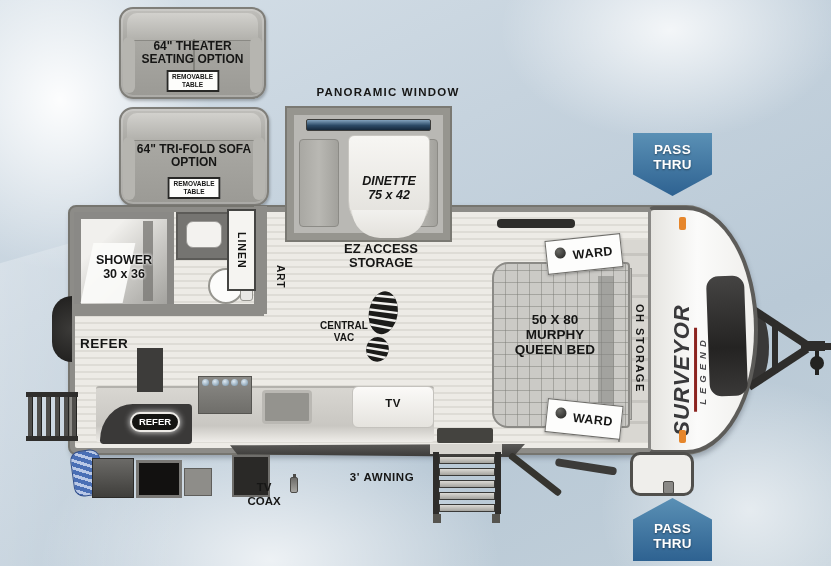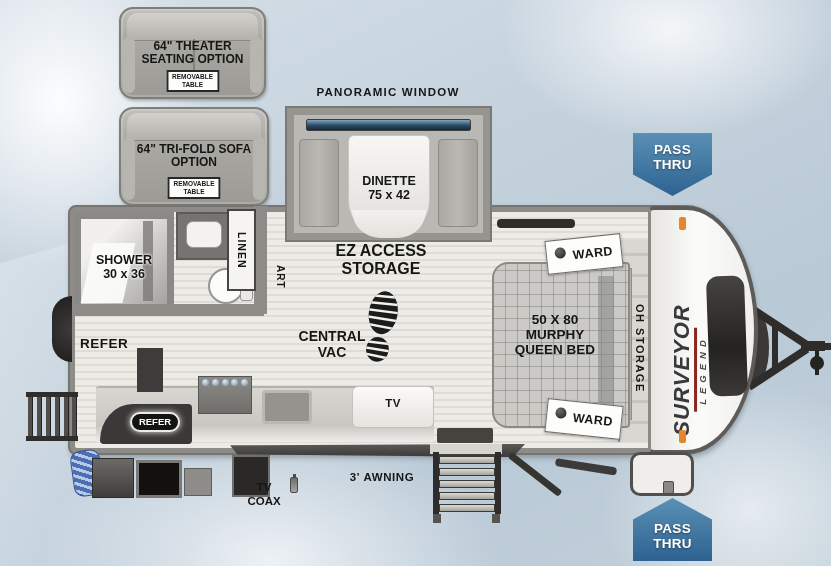--- a/index.html
+++ b/index.html
@@ -33,28 +33,28 @@
   .opt-tag { left:50%; transform:translateX(-50%); bottom:5px; background:#fdfdfb; border:2px solid #28282 6; border:2px solid #282826; font-size:6.5px; font-weight:bold; text-align:center; line-height:1.2; padding:1px 4px; }
 
   
   .pano-lbl { left:302px; top:86px; width:172px; font-size:11.5px; letter-spacing:1.2px; }
 
   
   .body-shell { left:68px; top:205px; width:688px; height:250px; background:#8d8c88; border:2px solid #76756f; border-radius:8px 70px 70px 8px / 8px 125px 125px 8px; box-shadow:2px 3px 5px rgba(60,70,80,.35); }
   .body-floor { left:75px; top:212px; width:674px; height:236px; background:repeating-linear-gradient(180deg,#edebe6 0 5px,#dedcd6 5px 7px); border-radius:2px 58px 58px 2px / 2px 110px 110px 2px; }
 
   
-  .dinette { left:287px; top:108px; width:203px; height:132px; background:#b9b8b4; border:7px solid #96958f; box-shadow:0 0 0 2px #7a7973; z-index:6; }
+  .dinette { left:287px; top:108px; width:163px; height:132px; background:#b9b8b4; border:7px solid #96958f; box-shadow:0 0 0 2px #7a7973; z-index:6;font-style:italic; }
   .dinette-window { left:12px; right:12px; top:4px; height:12px; background:linear-gradient(180deg,#82a2bd 0%,#2c4a66 55%,#16293c 100%); border:1px solid #3d3d3b; border-radius:2px; }
   .bench { top:24px; bottom:6px; width:40px; background:linear-gradient(90deg,#a9a8a3,#b9b8b3 50%,#a2a19c); border:1px solid #8c8b86; border-radius:4px; }
   .bench.l { left:5px; } .bench.r { right:5px; }
   .dinette-table { left:54px; top:20px; width:82px; height:100px; background:linear-gradient(180deg,#f7f6f3,#e0ded9); border-radius:6px 6px 34px 34px; border:1px solid #c8c6c1; }
   .dinette-lbl { left:0; right:0; top:38px; font-size:12.5px; line-height:1.15; }
   .table-tongue { left:352px; top:210px; width:74px; height:28px; background:linear-gradient(180deg,#f2f1ee,#e3e1dc); border-radius:0 0 30px 30px; z-index:6; }
-  .ez-lbl { left:320px; top:242px; width:122px; font-size:16px; line-height:1.1; z-index:7; }
+  .ez-lbl { left:320px; top:242px; width:122px; font-size:13px; line-height:1.1; z-index:7; }
 
   
   .shower { left:74px; top:212px; width:100px; height:100px; border:7px solid #8a8986; background:linear-gradient(135deg,#f1f0ed 25%,#cbcac6 60%,#a3a29e); z-index:4; }
   .shower-sheen { left:6px; top:24px; width:42px; height:60px; background:#fbfbf9; transform:skewX(-12deg); opacity:.95; }
   .shower-part { right:14px; top:2px; width:10px; height:80px; background:#7c7b77; opacity:.8; }
   .shower-lbl { left:-4px; right:-4px; top:34px; font-size:12.5px; line-height:1.15; z-index:2; text-shadow:0 0 3px #fff,0 0 3px #fff; }
   .vanity { left:176px; top:212px; width:56px; height:48px; background:#757471; border:2px solid #5c5b58; z-index:4; }
   .sink-bowl { left:8px; top:7px; width:36px; height:27px; background:#f3f2ef; border-radius:7px; border:1px solid #9a9996; }
   .linen { left:227px; top:209px; width:29px; height:82px; background:#f5f4f1; border:2px solid #454543; z-index:5; display:flex; align-items:center; justify-content:center; }
   .linen-lbl { position:static; writing-mode:vertical-rl; font-size:10.5px; font-weight:bold; letter-spacing:1px; }
@@ -70,21 +70,21 @@
   .counter { left:96px; top:386px; width:338px; height:56px; background:linear-gradient(180deg,#d8d6d1,#c9c7c2 70%,#efede9); border-top:2px solid #b3b1ac; border-radius:3px; z-index:3; }
   .fridge-panel { left:137px; top:348px; width:26px; height:44px; background:#3d3c3a; z-index:4; }
   .stove { left:198px; top:376px; width:54px; height:38px; background:linear-gradient(180deg,#8b8a86,#6f6e6a); border:1px solid #565551; z-index:4; }
   .burners { left:3px; top:2px; right:3px; height:8px; display:flex; justify-content:space-between; }
   .burners i { position:static; width:7px; height:7px; border-radius:50%; background:radial-gradient(circle at 40% 35%,#dfeaf2,#6e8ba1); display:block; }
   .sinkbox { left:262px; top:390px; width:50px; height:34px; background:#94938e; border:3px solid #bab8b3; border-radius:4px; z-index:4; }
   .tv-cab { left:352px; top:386px; width:82px; height:42px; background:linear-gradient(180deg,#fbfaf8,#e5e3de); border:1px solid #c4c2bd; border-radius:6px; z-index:4; }
   .tv-lbl { left:0; right:0; top:10px; font-size:11.5px; letter-spacing:.5px; }
 
   
-  .cvac-lbl { left:290px; top:320px; width:84px; font-size:14px; line-height:1.15; z-index:5;margin-top:8px; }
+  .cvac-lbl { left:302px; top:320px; width:84px; font-size:10px; line-height:1.15; z-index:5; }
   .boot { left:360px; top:290px; width:42px; height:74px; transform:rotate(9deg); z-index:5; }
 
   
   .oh-strip { left:618px; top:240px; width:30px; height:202px; background:repeating-linear-gradient(0deg,#d9d7d2 0 18px,#c7c5c0 18px 21px); border-left:2px solid #9a9894; z-index:3; }
   .headboard { left:604px; top:268px; width:28px; height:152px; background:#b2b1ac; border:1px solid #8f8e8a; z-index:3; }
   .bed { left:492px; top:262px; width:138px; height:166px; background:#cbcac6;
          background-image:repeating-linear-gradient(0deg,transparent 0 11px,rgba(118,118,112,.45) 11px 12px),repeating-linear-gradient(90deg,transparent 0 11px,rgba(118,118,112,.45) 11px 12px);
          border:2px solid #8b8a86; border-radius:16px 4px 4px 16px; z-index:4; }
   .bed-foot { left:598px; top:276px; width:16px; height:136px; background:#84837f; opacity:.55; z-index:5; }
   .bed-lbl { left:492px; top:312px; width:126px; font-size:13.5px; line-height:1.12; z-index:6; }

